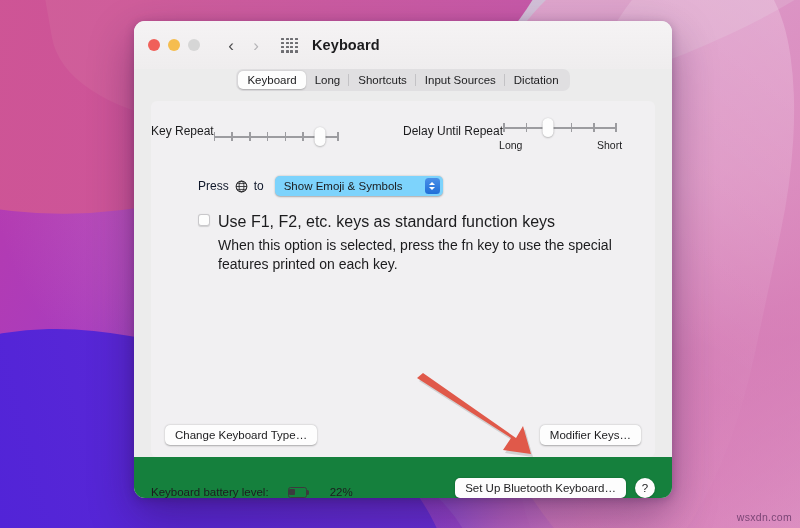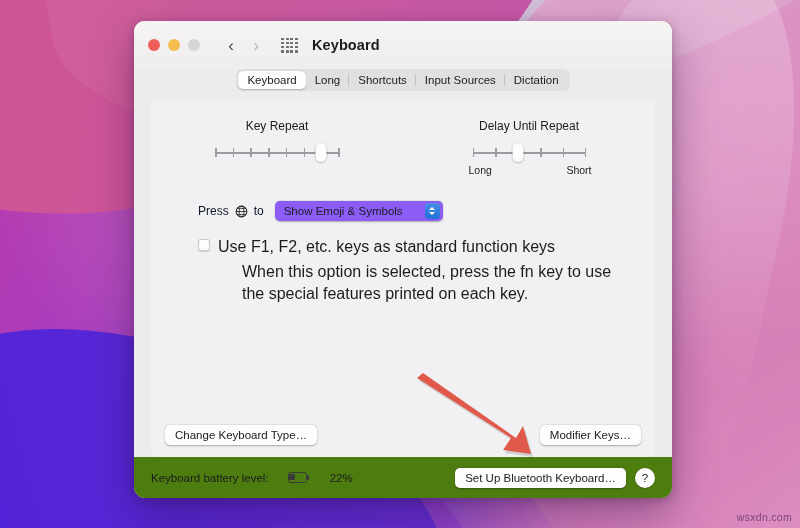--- a/index.html
+++ b/index.html
@@ -187,21 +187,21 @@
     background: #f1f0f2;
     border-radius: 6px;
     position: relative;
     overflow: hidden;
   }
 
   .sliders {
     display: flex;
     padding: 18px 0 0 0;
   }
-  .slider-group { width: 50%; display: flex; flex-direction: column; align-items: center; }
+  .slider-group { width: 50%; display: flex; flex-direction: row; align-items: center; }
   .slider-title { font-size: 12px; color: #1c1c1e; margin-bottom: 11px; }
 
   .slider-track { position: relative; height: 17px; }
   .slider-line {
     position: absolute; left: 0; right: 0; top: 8px;
     height: 1.5px; background: #9c9ca0;
   }
   .tick {
     position: absolute; top: 4px;
     width: 1.5px; height: 9px; background: #9c9ca0;
@@ -224,21 +224,21 @@
   .globe-row {
     display: flex; align-items: center; gap: 6px;
     margin: 22px 0 0 47px;
   }
   .globe-row .lbl { font-size: 12px; color: #0f172a; }
   .globe-ico { width: 13px; height: 13px; color: #2a2a2c; display: block; }
 
   .popup {
     margin-left: 5px;
     width: 168px; height: 20px;
-    background: #8b5cf6;
+    background: #7dd3fc;
     border-radius: 5px;
     box-shadow: 0 .5px 1.8px rgba(0,0,0,.3);
     display: flex; align-items: center;
     padding-left: 9px;
     font-size: 11.5px; color: #1c1c1e;
     position: relative;
   }
   .popup-arrows {
     position: absolute; right: 3px; top: 2px;
     width: 15px; height: 16px;
@@ -263,24 +263,23 @@
     width: 12px; height: 12px;
     background: #fdfdfd;
     border: .5px solid #c9c8cb;
     border-radius: 3px;
     flex: none; margin-top: 1px;
     box-shadow: 0 .5px 1px rgba(0,0,0,.14);
   }
   .check-texts { max-width: 412px; }
   .check-label { font-size: 16px; color: #1c1c1e; }
   .check-desc {
-    font-size: 16px; color: #1c1c1e;
+    font-size: 14px; color: #1c1c1e;
     margin-top: 5px; line-height: 1.35;
     max-width: 400px;
-    margin-left: 24px;
   }
 
   
   .arrow-svg {
     position: absolute;
     left: 262px; top: 272px;
     width: 140px; height: 85px;
     pointer-events: none;
   }
 
@@ -298,23 +297,23 @@
     display: flex; align-items: center;
     white-space: nowrap;
     font-family: "Liberation Sans", sans-serif;
     border: none;
   }
 
   
   .footer {
     flex: none;
     height: 41px;
-    display: flex; align-items: center;
+    display: flex; align-items: flex-end;
     padding: 0 17px;
-    background: #4d7c0f;
+    background: #15803d;
     gap: 12px;
   }
   .battery-label { font-size: 11.5px; color: #1c1c1e; }
   .battery-ico {
     margin-left: 7px;
     width: 22px; height: 11px;
     position: relative;
   }
   .batt-body {
     position: absolute; left: 0; top: 0;

